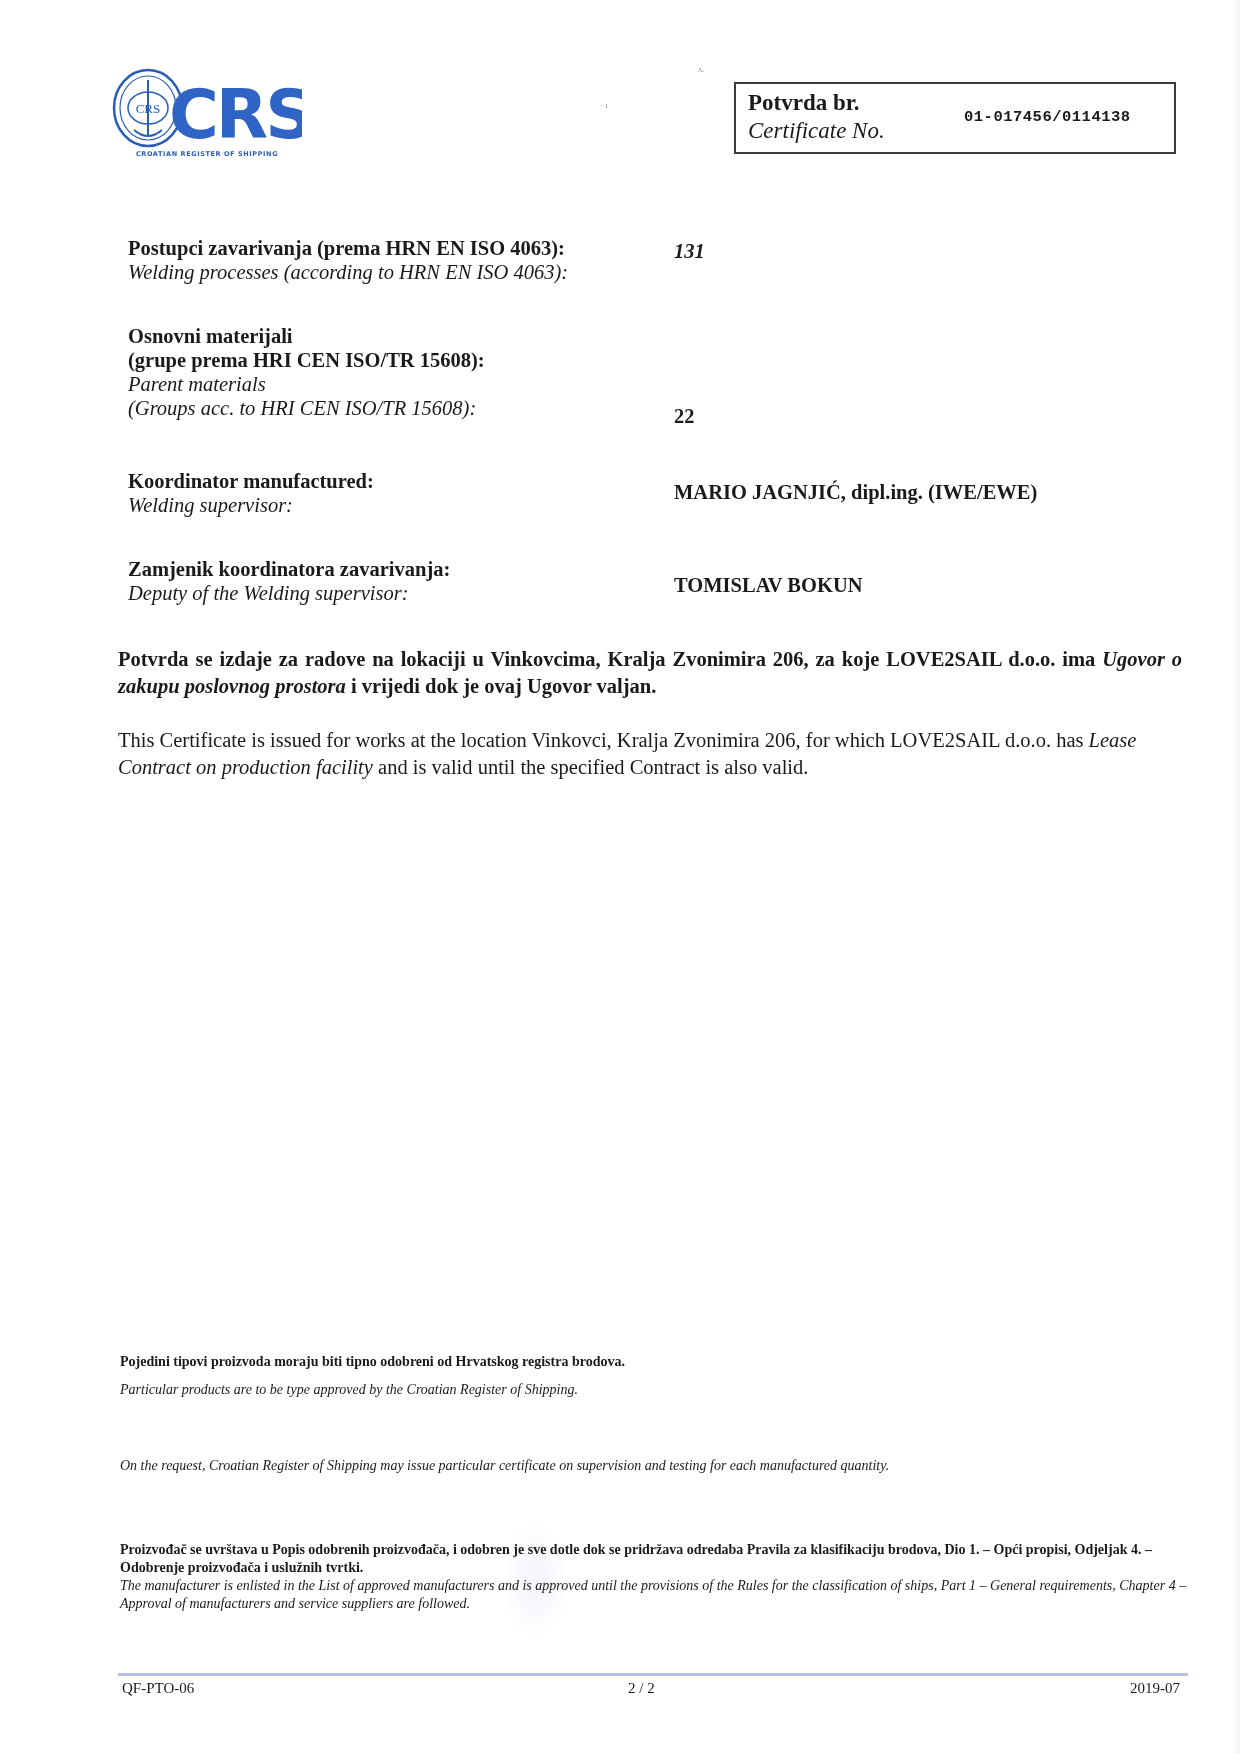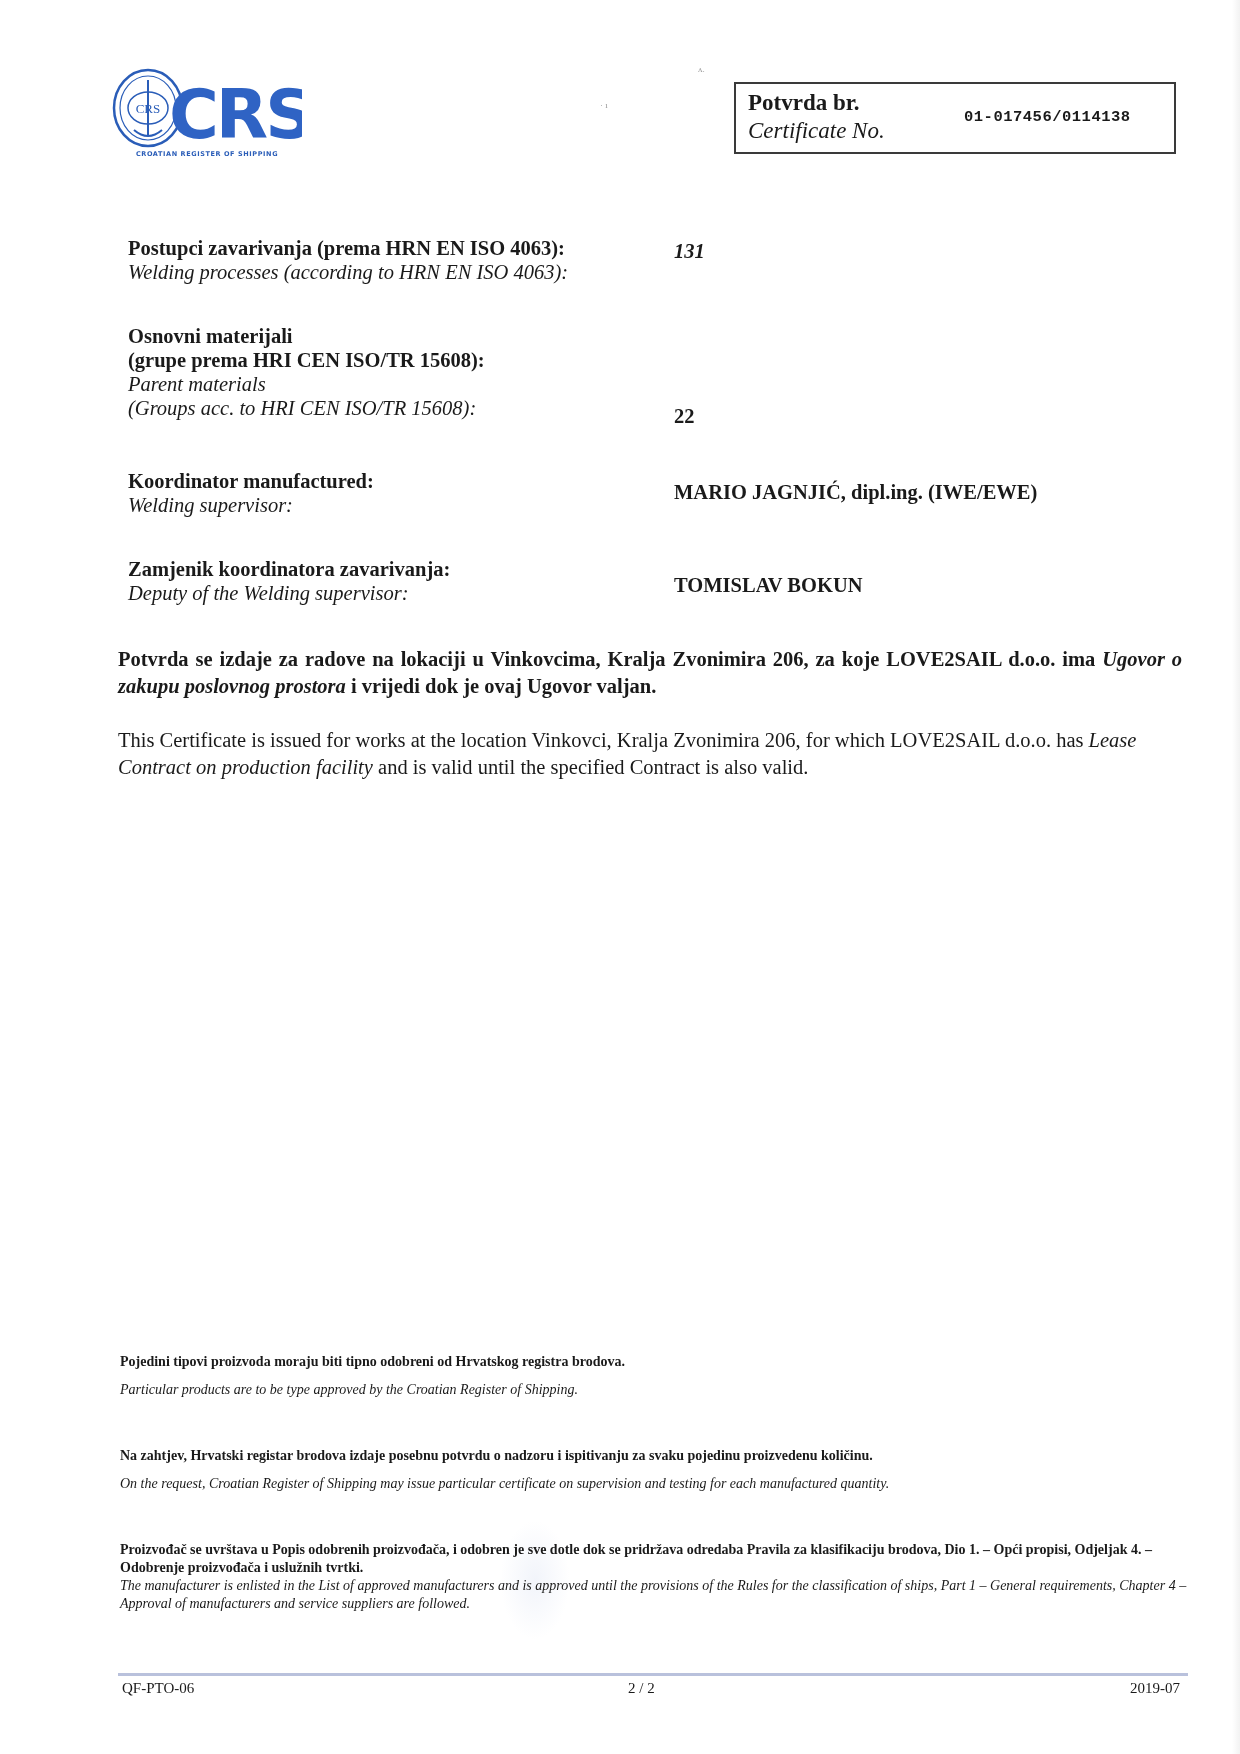--- a/index.html
+++ b/index.html
@@ -202,21 +202,20 @@
 </div>
 
 <div class="stamp-ghost"></div>
 
 <div class="note" style="top:1353px;">
   <div class="hr">Pojedini tipovi proizvoda moraju biti tipno odobreni od Hrvatskog registra brodova.</div>
   <div class="en" style="margin-top:10px;">Particular products are to be type approved by the Croatian Register of Shipping.</div>
 </div>
 
 <div class="note" style="top:1447px;">
-  <div class="hr">Na zahtjev, Hrvatski registar brodova izdaje posebnu potvrdu o nadzoru i ispitivanju za svaku pojedinu proizvedenu količinu.</div>
   <div class="en" style="margin-top:10px;">On the request, Croatian Register of Shipping may issue particular certificate on supervision and testing for each manufactured quantity.</div>
 </div>
 
 <div class="note" style="top:1541px;">
   <div class="hr">Proizvođač se uvrštava u Popis odobrenih proizvođača, i odobren je sve dotle dok se pridržava odredaba Pravila za klasifikaciju brodova, Dio 1. – Opći propisi, Odjeljak 4. – Odobrenje proizvođača i uslužnih tvrtki.</div>
   <div class="en">The manufacturer is enlisted in the List of approved manufacturers and is approved until the provisions of the Rules for the classification of ships, Part 1 – General requirements, Chapter 4 – Approval of manufacturers and service suppliers are followed.</div>
 </div>
 
 <div class="footer-line"></div>
 <div class="footer-text" style="left:122px;">QF-PTO-06</div>

